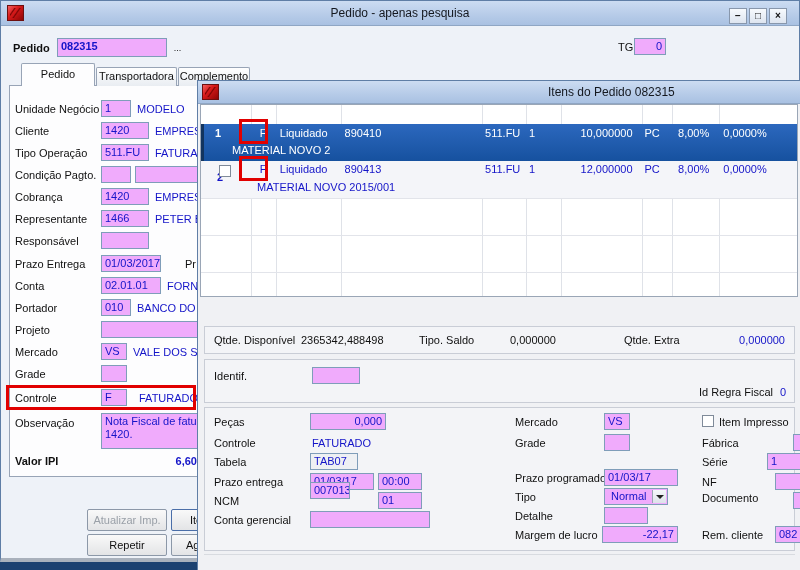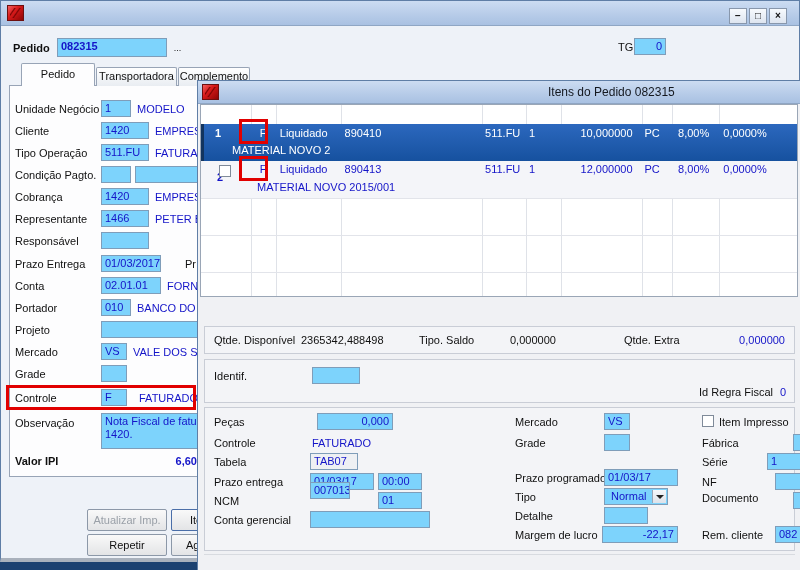--- a/index.html
+++ b/index.html
@@ -21,21 +21,21 @@
   .app-icon::after { content:""; position:absolute; left:2px; top:2px; width:11px; height:10px;
     background:linear-gradient(125deg, transparent 20%, #7a0404 28%, transparent 36%, transparent 48%, #7a0404 56%, transparent 64%); }
 
   .win-controls { position:absolute; right:12px; top:7px; display:flex; gap:2px; }
   .win-btn { width:18px; height:16px; border:1px solid #8897ac; background:linear-gradient(180deg,#f7fafd,#dde5f0);
     font-size:10px; font-weight:bold; text-align:center; line-height:14px; color:#111; }
 
   
   .lbl { position:absolute; white-space:nowrap; color:#101010; }
   .b { font-weight:bold; }
-  .input { position:absolute; height:17px; background:#7dd3fc; border:1px solid #7f9db9; color:#1414c8;
+  .input { position:absolute; height:17px; background:#f0abfc; border:1px solid #7f9db9; color:#1414c8;
     padding:1px 3px; white-space:nowrap; overflow:hidden; line-height:13px; }
   .input.r { text-align:right; }
   .input.gray { background:#eef0f3; }
   .desc { position:absolute; color:#1414c8; white-space:nowrap; }
   .blue { color:#1414c8; }
   .btn { position:absolute; height:22px; background:linear-gradient(180deg,#f9f9f9,#e3e4e6); border:1px solid #8c98a8;
     border-radius:2px; text-align:center; line-height:20px; color:#101010; }
   .btn.disabled { color:#9aa0a8; }
   .btn.default { border:1px solid #4a6ea8; }
   .cb { position:absolute; width:12px; height:12px; background:#fff; border:1px solid #7f8a99; }
@@ -70,20 +70,21 @@
   .sep { position:absolute; height:1px; background:#d8dbe0; }
 </style>
 </head>
 <body>
 
 <div class="screen">
 
   <div class="win main-window">
     <div class="titlebar">
       <div class="app-icon"></div>
+      <div class="title">Pedido - apenas pesquisa</div>
       <div class="win-controls">
         <div class="win-btn">−</div>
         <div class="win-btn">□</div>
         <div class="win-btn">×</div>
       </div>
     </div>
 
     <div class="lbl b" style="left:12px;top:41px;">Pedido</div>
     <div class="input b" style="left:56px;top:37px;width:110px;height:19px;font-weight:bold;">082315</div>
     <div class="btn" style="left:169px;top:45px;width:15px;height:11px;line-height:4px;font-size:9px;border:none;background:none;">...</div>
@@ -236,21 +237,21 @@
     <div class="groupbox" style="left:6px;top:278px;width:591px;height:44px;">
       <div class="lbl" style="left:9px;top:10px;">Identif.</div>
       <div class="input" style="left:107px;top:7px;width:48px;"></div>
       <div class="lbl" style="left:494px;top:26px;">Id Regra Fiscal</div>
       <div class="lbl blue" style="left:575px;top:26px;">0</div>
     </div>
 
     <div class="groupbox" style="left:6px;top:326px;width:591px;height:144px;">
 
       <div class="lbl" style="left:9px;top:8px;">Peças</div>
-      <div class="input r" style="left:112px;top:5px;width:76px;">0,000</div>
+      <div class="input r" style="left:105px;top:5px;width:76px;">0,000</div>
       <div class="lbl" style="left:9px;top:29px;">Controle</div>
       <div class="lbl blue" style="left:107px;top:29px;">FATURADO</div>
       <div class="lbl" style="left:9px;top:48px;">Tabela</div>
       <div class="input gray" style="left:105px;top:45px;width:48px;">TAB07</div>
       <div class="lbl" style="left:9px;top:68px;">Prazo entrega</div>
       <div class="input" style="left:105px;top:65px;width:64px;">01/03/17</div>
       <div class="input" style="left:173px;top:65px;width:44px;">00:00</div>
       <div class="lbl" style="left:9px;top:87px;">NCM</div>
       <div class="input r" style="left:105px;top:74px;width:40px;">0070134210</div>
       <div class="input" style="left:173px;top:84px;width:44px;">01</div>

